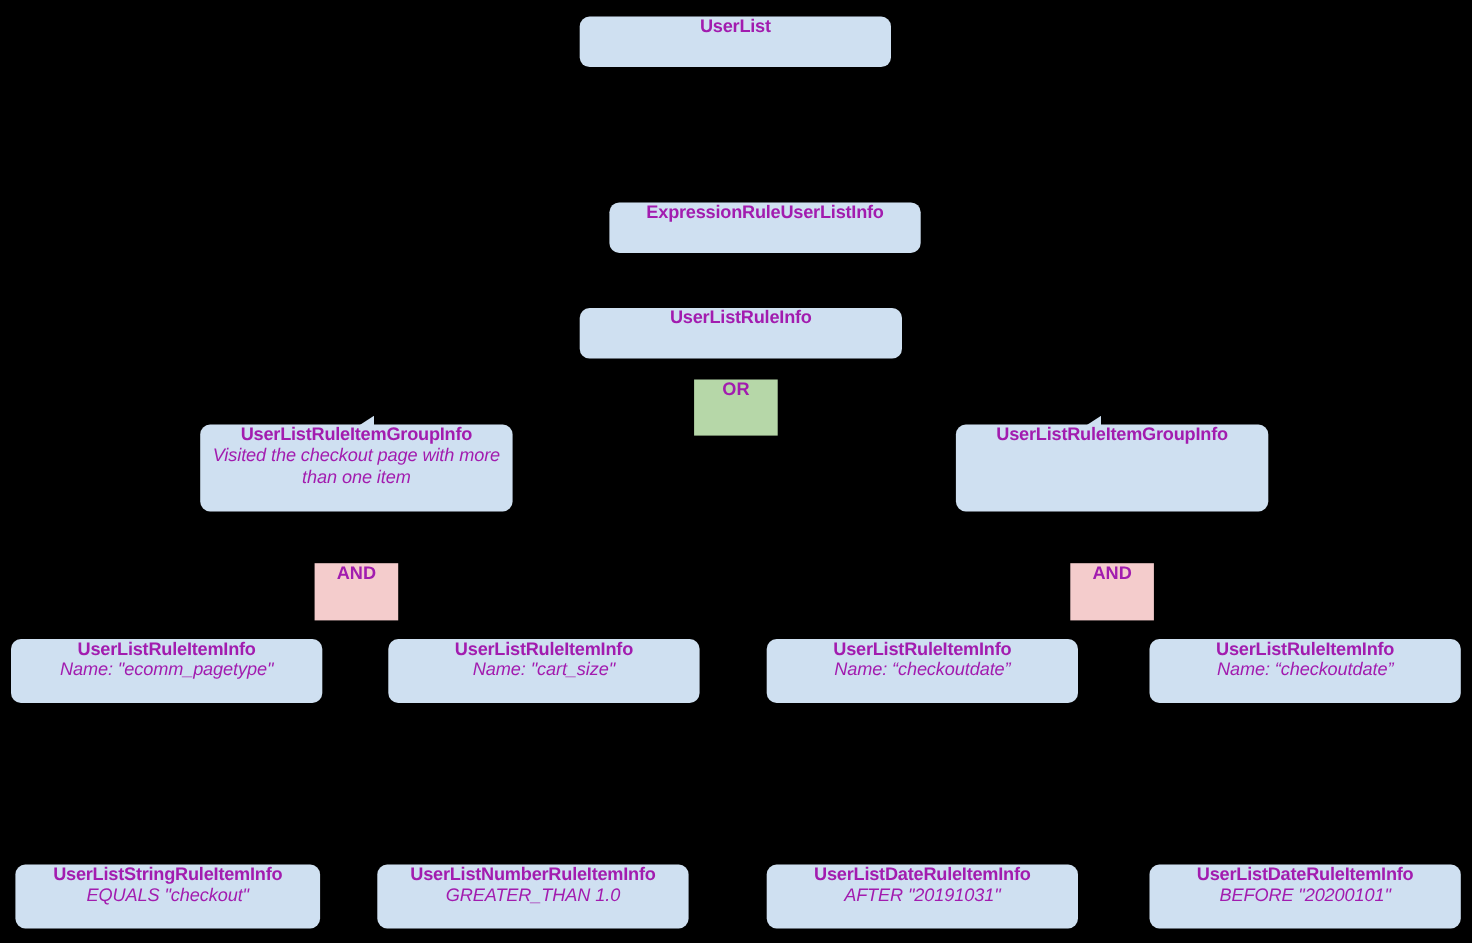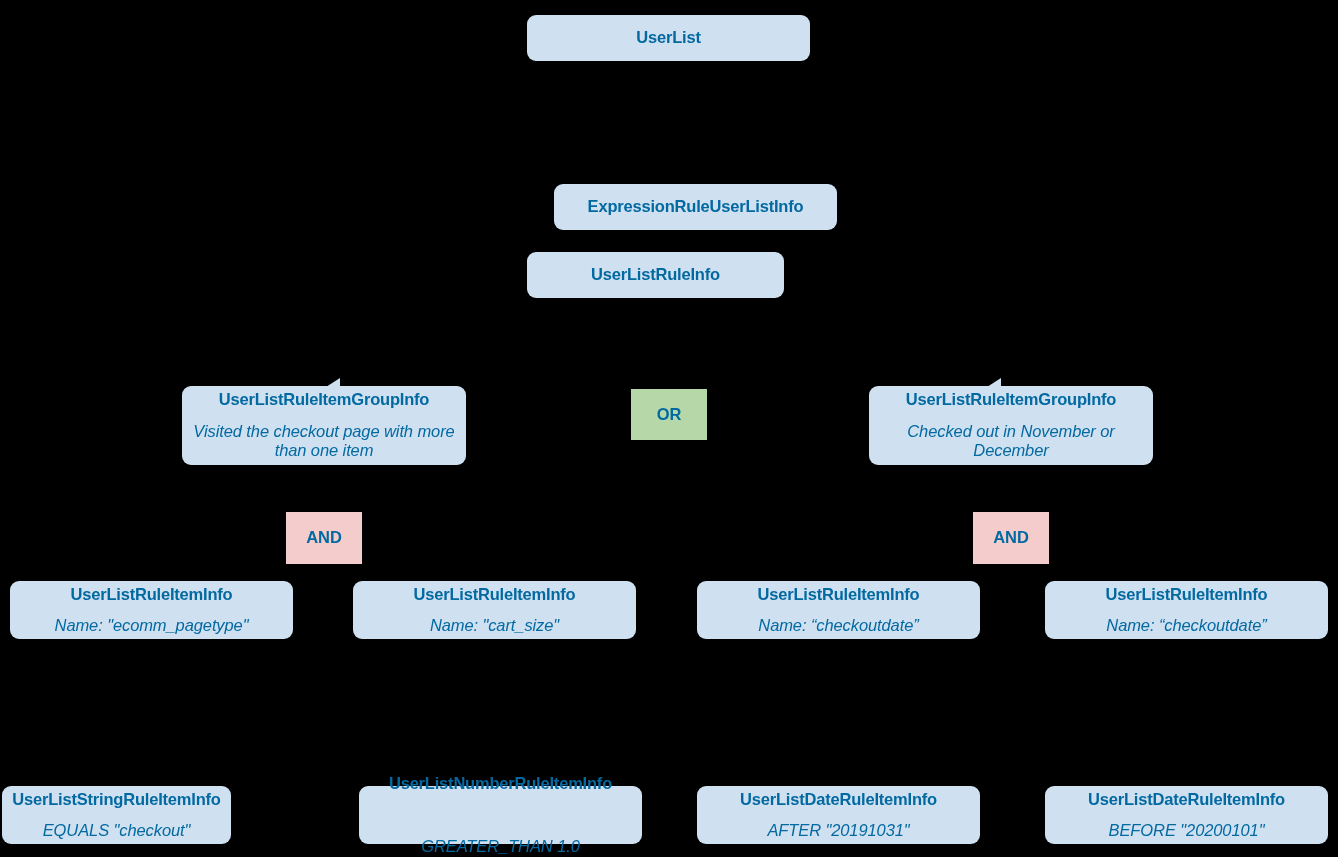--- a/index.html
+++ b/index.html
@@ -24,55 +24,53 @@
     background: #000000;
   }
 
   
   .node {
     position: absolute;
     box-sizing: border-box;
     display: flex;
     flex-direction: column;
     align-items: center;
-    justify-content: center;
+    justify-content: flex-start;
     text-align: center;
-    color: #0369a1;
+    color: #a21caf;
     line-height: 1.18;
   }
 
   .node.class-node {
     background: #cfe0f1;
     border-radius: 9px;
   }
 
   .node .title {
     font-weight: bold;
     font-size: 16.5px;
     letter-spacing: -0.2px;
     white-space: nowrap;
   }
 
   .node .subtitle {
     font-style: italic;
     font-size: 16.5px;
     letter-spacing: -0.1px;
     padding: 0 10px;
-    margin-top: 12px;
   }
 
   
   .node.op-node {
     border-radius: 0;
     font-weight: bold;
     font-size: 16.5px;
   }
   .op-or {
     background: #b6d7a8;
-    margin-top: 44px;
   }
   .op-and {
     background: #f4cccc;
   }
 
   
   .notch {
     position: absolute;
     width: 14px;
     height: 9px;
@@ -87,38 +85,37 @@
 
   <div class="node class-node" style="left:527px; top:15px; width:283px; height:46px;">
     <span class="title">UserList</span>
   </div>
 
 
   <div class="node class-node" style="left:554px; top:184px; width:283px; height:46px;">
     <span class="title">ExpressionRuleUserListInfo</span>
   </div>
 
-  <div class="node class-node" style="left:527px; top:252px; width:257px; height:46px;">
+  <div class="node class-node" style="left:527px; top:280px; width:293px; height:46px;">
     <span class="title">UserListRuleInfo</span>
   </div>
 
   <div class="node op-node op-or" style="left:631px; top:345px; width:76px; height:51px;">
     <span>OR</span>
   </div>
 
   <div class="notch" style="left:326px; top:378px;"></div>
   <div class="node class-node" style="left:182px; top:386px; width:284px; height:79px;">
     <span class="title">UserListRuleItemGroupInfo</span>
     <span class="subtitle">Visited the checkout page with more than one item</span>
   </div>
 
   <div class="notch" style="left:987px; top:378px;"></div>
   <div class="node class-node" style="left:869px; top:386px; width:284px; height:79px;">
     <span class="title">UserListRuleItemGroupInfo</span>
-    <span class="subtitle">Checked out in November or December</span>
   </div>
 
   <div class="node op-node op-and" style="left:286px; top:512px; width:76px; height:52px;">
     <span>AND</span>
   </div>
 
   <div class="node op-node op-and" style="left:973px; top:512px; width:76px; height:52px;">
     <span>AND</span>
   </div>
 
@@ -135,26 +132,26 @@
   <div class="node class-node" style="left:697px; top:581px; width:283px; height:58px;">
     <span class="title">UserListRuleItemInfo</span>
     <span class="subtitle">Name: “checkoutdate”</span>
   </div>
 
   <div class="node class-node" style="left:1045px; top:581px; width:283px; height:58px;">
     <span class="title">UserListRuleItemInfo</span>
     <span class="subtitle">Name: “checkoutdate”</span>
   </div>
 
-  <div class="node class-node" style="left:2px; top:786px; width:229px; height:58px;">
+  <div class="node class-node" style="left:14px; top:786px; width:277px; height:58px;">
     <span class="title">UserListStringRuleItemInfo</span>
     <span class="subtitle">EQUALS "checkout"</span>
   </div>
 
-  <div class="node class-node" style="left:359px; top:786px; width:283px; height:58px;gap:32px;">
+  <div class="node class-node" style="left:343px; top:786px; width:283px; height:58px;">
     <span class="title">UserListNumberRuleItemInfo</span>
     <span class="subtitle">GREATER_THAN 1.0</span>
   </div>
 
   <div class="node class-node" style="left:697px; top:786px; width:283px; height:58px;">
     <span class="title">UserListDateRuleItemInfo</span>
     <span class="subtitle">AFTER "20191031"</span>
   </div>
 
   <div class="node class-node" style="left:1045px; top:786px; width:283px; height:58px;">

